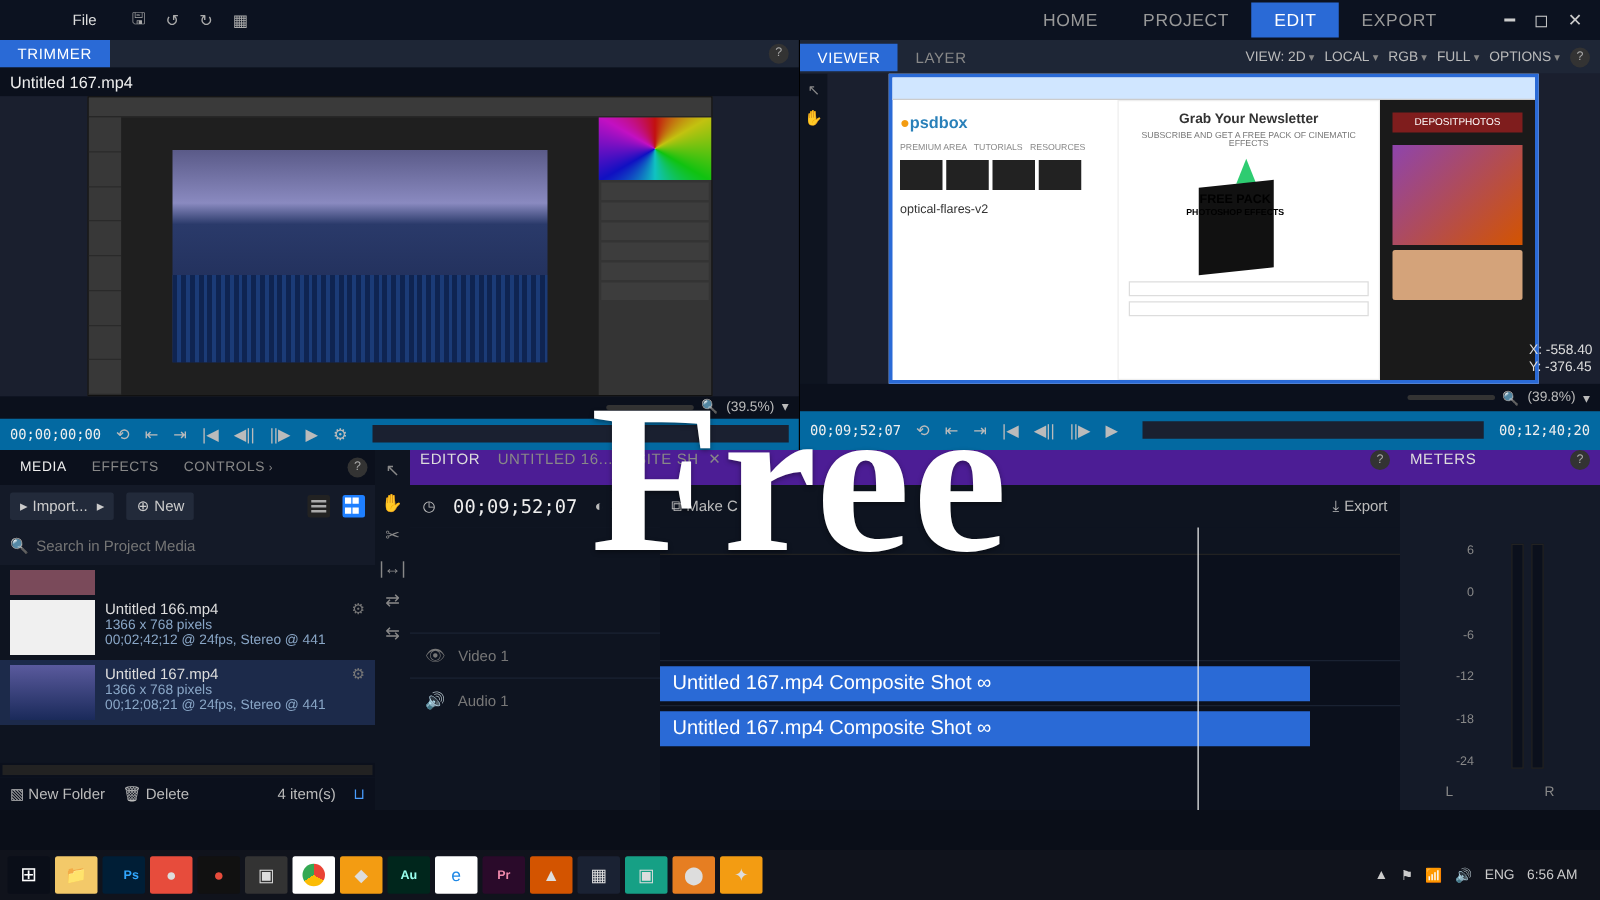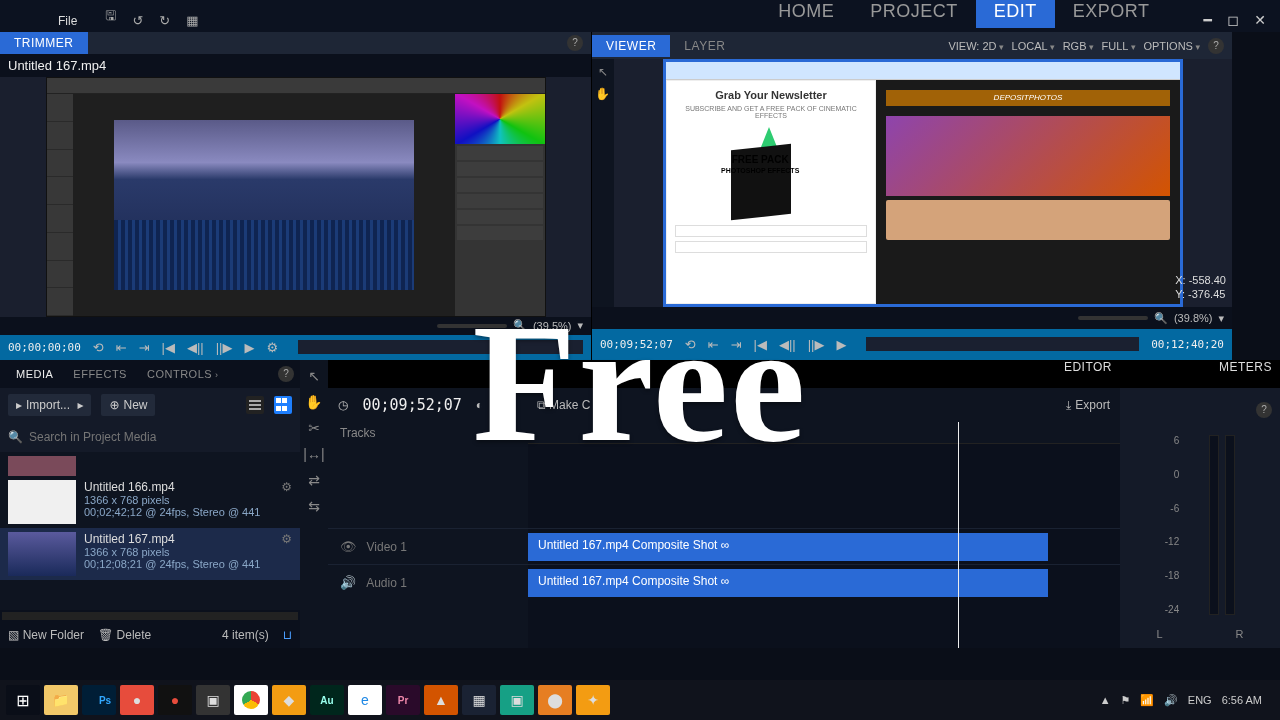--- a/index.html
+++ b/index.html
@@ -1,38 +1,38 @@
 <!DOCTYPE html>
 <html><head>
 <meta charset="utf-8">
 <style>
 * { margin:0; padding:0; box-sizing:border-box; font-family:"Segoe UI",Arial,sans-serif; }
 body { width:1280px; height:720px; background:#0a0e18; color:#ccc; overflow:hidden; font-size:12px; position:relative; }
-.titlebar { height:32px; background:#0c1220; display:flex; align-items:flex-end; padding:4px 8px; }
+.titlebar { height:32px; background:#0c1220; display:flex; align-items:center; padding:4px 8px; }
 .titlebar-left { width:50px; }
 .titlebar .file { margin-right:20px; color:#ddd; }
 .titlebar .ico { margin:0 8px; color:#aaa; cursor:pointer; font-size:13px; }
 .titlebar .spacer { flex:1; }
-.nav-tab { padding:6px 18px; color:#999; cursor:pointer; font-size:18px; letter-spacing:.5px; }
+.nav-tab { padding:6px 18px; color:#999; cursor:pointer; font-size:14px; letter-spacing:.5px; }
 .nav-tab.active { background:#2a6ad6; color:#fff; }
 .titlebar .win-controls { margin-left:30px; color:#ccc; }
 .win-controls span { margin:0 6px; cursor:pointer; font-size:14px; }
 
 .upper { display:flex; height:328px; }
 .panel { display:flex; flex-direction:column; background:#141a28; }
 .panel-hd { height:28px; background:#1e2636; display:flex; align-items:center; }
 .panel-tab { padding:4px 14px; color:#ddd; font-size:12px; letter-spacing:.5px; }
 .panel-tab.active { background:#2a6ad6; color:#fff; }
 .panel-tab.dim { color:#888; }
 .hd-right { flex:1; display:flex; justify-content:flex-end; align-items:center; gap:8px; padding-right:8px; color:#bbb; font-size:11px; }
 .drop { color:#bbb; cursor:pointer; }
 .drop::after { content:" ▾"; color:#888; font-size:9px; }
 .help-ico { width:16px; height:16px; border-radius:50%; background:#333; text-align:center; line-height:16px; font-size:10px; color:#aaa; }
 
-.trimmer { width:592px; border-right:1px solid #000; }
+.trimmer { width:640px; border-right:1px solid #000; }
 .viewer { width:640px; }
 .clip-title { background:#0b101c; padding:4px 8px; color:#eee; font-size:13px; }
 .preview-area { flex:1; background:#1a1f2e; display:flex; justify-content:center; align-items:center; position:relative; }
 
 
 .ps-window { width:500px; height:240px; background:#2b2b2b; display:flex; flex-direction:column; border:1px solid #111; }
 .ps-top { height:16px; background:#3a3a3a; border-bottom:1px solid #222; }
 .ps-body { flex:1; display:flex; }
 .ps-tools { width:26px; background:#383838; display:flex; flex-direction:column; }
 .ps-tools div { flex:1; border-bottom:1px solid #2a2a2a; }
@@ -55,21 +55,21 @@
 .brw-left .thumbs { display:flex; gap:3px; margin-top:6px;}
 .brw-left .thumbs div { width:34px; height:24px; background:#222;}
 .brw-left .of { margin-top:10px; color:#333; font-size:10px;}
 .brw-mid { width:210px; background:#fff; border:1px solid #eee; padding:8px; font-size:9px; color:#333; text-align:center;}
 .brw-mid h4 { font-size:11px; margin-bottom:4px;}
 .brw-mid .pack { width:100px; height:90px; margin:8px auto; position:relative;}
 .brw-mid .pack .box { position:absolute; bottom:0; left:10px; width:60px; height:70px; background:#111; transform:skewY(-6deg);}
 .brw-mid .pack .arrow { position:absolute; top:0; left:40px; width:0; height:0; border-left:8px solid transparent; border-right:8px solid transparent; border-bottom:20px solid #2ecc71;}
 .brw-mid .pack .txt { position:absolute; top:28px; left:0; font-size:10px; font-weight:bold; color:#000; line-height:1;}
 .brw-right { flex:1; background:#1a1a1a;}
-.brw-right .dp { margin:10px; height:16px; background:#a16207; color:#fff; font-size:8px; text-align:center; line-height:16px;font-style:italic;}
+.brw-right .dp { margin:10px; height:16px; background:#7f1d1d; color:#fff; font-size:8px; text-align:center; line-height:16px;}
 .brw-right .cg { margin:4px 10px; height:80px; background:linear-gradient(135deg,#8e44ad,#d35400);}
 .brw-right .face { margin:4px 10px; height:40px; background:#d4a37a; border-radius:2px;}
 
 .coords { position:absolute; bottom:6px; right:6px; font-size:11px; color:#ddd; text-align:left; line-height:1.3;}
 
 .zoom-bar { height:22px; background:#0b101c; display:flex; align-items:center; justify-content:flex-end; padding:0 8px; gap:6px; font-size:11px; color:#bbb;}
 .zoom-bar .track { width:70px; height:4px; background:#333; border-radius:2px;}
 
 .transport { height:32px; background:#0369a1; display:flex; align-items:center; padding:0 8px; gap:12px; color:#bbb; font-size:11px;}
 .transport .tc { color:#eee; font-family:monospace;}
@@ -100,37 +100,37 @@
 .media-item .meta { flex:1; font-size:11px; color:#8aa7c7;}
 .media-item .meta .t { color:#ddd; font-size:12px; display:block;}
 .media-item .gear { color:#777;}
 .media-foot { height:26px; background:#0b101c; display:flex; align-items:center; padding:0 8px; gap:14px; font-size:12px; color:#bbb;}
 .media-foot .spacer{flex:1;}
 
 .toolstrip { width:28px; background:#0e1420; display:flex; flex-direction:column; align-items:center; padding-top:8px; gap:10px; color:#888; font-size:14px;}
 .toolstrip div{cursor:pointer;}
 
 .editor-panel { flex:1; background:#141a28; display:flex; flex-direction:column;}
-.editor-hd { height:28px; background:#000000; display:flex; align-items:flex-end; padding:0 8px; gap:14px;flex-direction:column;}
+.editor-hd { height:28px; background:#4c1d95; display:flex; align-items:flex-start; padding:0 8px; gap:14px;}
 .editor-hd .et { font-size:12px; letter-spacing:.5px; color:#ddd;}
 .editor-hd .cl { color:#888;}
 .editor-tools { height:34px; display:flex; align-items:center; padding:0 10px; gap:14px; background:#0e1420; color:#bbb;}
 .editor-tools .tc { font-family:monospace; font-size:15px; color:#eee;}
 .editor-tools .export { margin-left:auto; display:flex; align-items:center; gap:4px;}
 .tlabel { font-size:12px; color:#888; padding:4px 12px;}
 .tl-rows { flex:1; display:flex;}
 .tl-side { width:200px; background:#0e1420; display:flex; flex-direction:column;}
 .tl-side .spaceup{height:84px;}
 .trk-hd { height:36px; display:flex; align-items:center; gap:10px; padding:0 12px; color:#777; font-size:12px; border-top:1px solid #1a2232;}
 .trk-hd .ico{font-size:13px;}
 .tl-area { flex:1; background:#0b101c; position:relative;}
 .tl-ruler { height:22px; background:#0e1420; border-bottom:1px solid #222;}
 .tl-space { height:84px;}
 .tl-track { height:36px; border-top:1px solid #1a2232; position:relative;}
-.clip { position:absolute; top:4px; left:0; width:520px; height:28px; background:#2a6ad6; color:#fff; font-size:12px; padding:5px 10px; overflow:hidden;}
+.clip { position:absolute; top:4px; left:0; width:520px; height:28px; background:#2a6ad6; color:#fff; font-size:16px; padding:5px 10px; overflow:hidden;}
 .playhead-v { position:absolute; top:0; bottom:0; left:430px; width:1px; background:#eee;}
 
 .meters-panel { width:160px; background:#141a28; display:flex; flex-direction:column;}
 .meters-body { flex:1; display:flex; justify-content:center; align-items:center;}
 .meter-scale { display:flex; gap:30px; padding:10px;}
 .scale-col { display:flex; flex-direction:column; justify-content:space-between; height:180px; font-size:10px; color:#888; text-align:right;}
 .bars { display:flex; gap:6px;}
 .bar { width:10px; height:180px; background:#0b101c; border:1px solid #222;}
 .meters-foot { height:20px; display:flex; justify-content:space-around; font-size:11px; color:#888;}
 
@@ -246,20 +246,31 @@
     </div>
     <div style="display:flex;flex:1;">
       <div style="width:22px;background:#0e1420;display:flex;flex-direction:column;align-items:center;padding-top:6px;gap:8px;color:#888;">
         <div>↖</div>
         <div>✋</div>
       </div>
       <div class="preview-area">
         <div class="brw">
           <div class="brw-top"></div>
           <div class="brw-body">
+            <div class="brw-left">
+              <div class="logo"><span>●</span><span>psdbox</span></div>
+              <div style="font-size:7px;color:#888;">PREMIUM AREA &nbsp; TUTORIALS &nbsp; RESOURCES</div>
+              <div class="thumbs">
+                  <div></div>
+                  <div></div>
+                  <div></div>
+                  <div></div>
+                </div>
+              <div class="of">optical-flares-v2</div>
+            </div>
             <div class="brw-mid">
               <h4>Grab Your Newsletter</h4>
               <div style="font-size:7px;color:#777;">SUBSCRIBE AND GET A FREE PACK OF CINEMATIC EFFECTS</div>
               <div class="pack">
                 <div class="arrow"></div>
                 <div class="box"></div>
                 <div class="txt"><span>FREE PACK</span><br><span style="font-size:7px;">PHOTOSHOP EFFECTS</span></div>
               </div>
               <div style="border:1px solid #ddd;height:12px;margin-top:4px;"></div>
               <div style="border:1px solid #ddd;height:12px;margin-top:4px;"></div>
@@ -381,21 +392,20 @@
     </div>
     <div class="editor-tools">
       <span>◷</span>
       <span class="tc">00;09;52;07</span>
       <span>◐</span>
       <span style="margin-left:40px;">⧉ <span>Make C</span></span>
       <div class="export">⤓ <span>Export</span></div>
     </div>
     <div class="tl-rows">
       <div class="tl-side">
-        <div class="tlabel">Tracks</div>
         <div class="spaceup"></div>
         <div class="trk-hd">
           <span class="ico">👁</span>
           <span>Video 1</span>
         </div>
         <div class="trk-hd">
           <span class="ico">🔊</span>
           <span>Audio 1</span>
         </div>
       </div>

